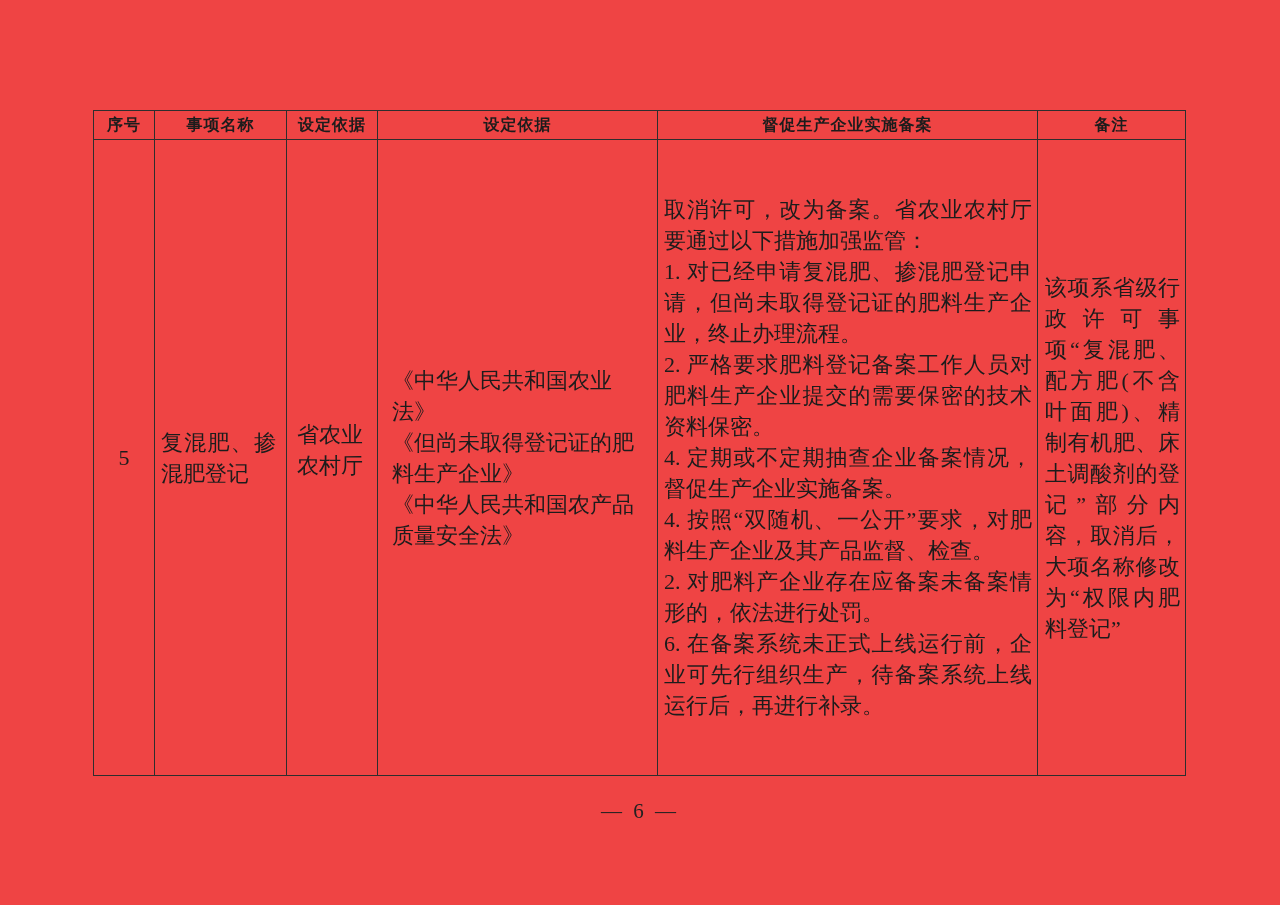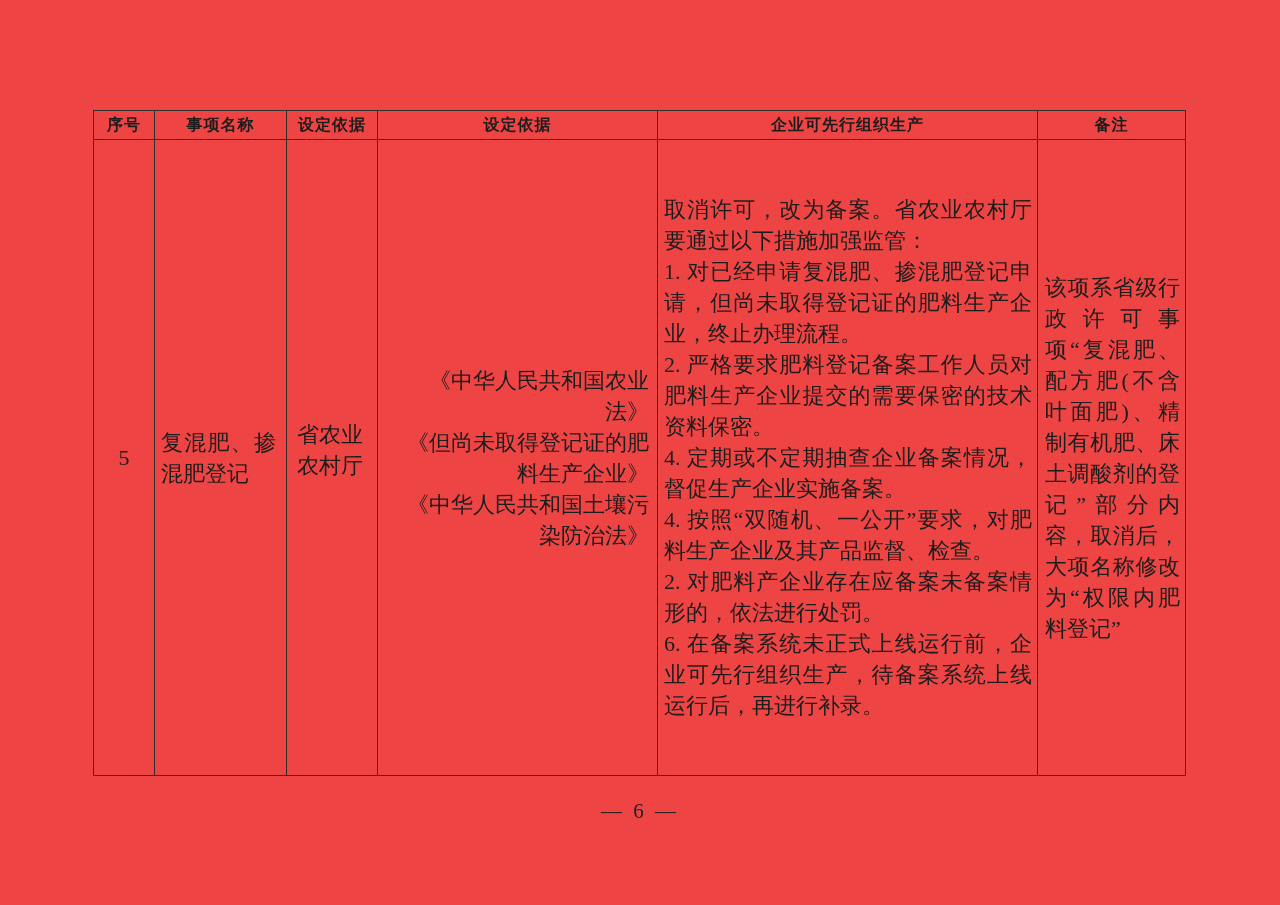--- a/index.html
+++ b/index.html
@@ -45,21 +45,21 @@
     vertical-align: middle;
     font-size: 22px;
     line-height: 31px;
   }
   .c-seq {
     text-align: center;
     font-size: 17px;
   }
   .c-name  { padding: 0 10px 0 6px; text-align: justify; text-justify: inter-ideograph; }
   .c-dept  { padding: 0 6px 16px 10px; }
-  .c-basis { padding: 0 8px 0 14px; text-align: right; }
+  .c-basis { padding: 0 8px 0 14px; }
   .c-basis .law { margin: 0; }
   .c-measures { padding: 0 5px 0 6px; }
   .c-measures p {
     margin: 0;
     text-align: justify;
     text-justify: inter-ideograph;
   }
   .c-remark {
     padding: 0 5px 0 7px;
     font-size: 17px;
@@ -91,33 +91,33 @@
       <col style="width:280px">
       <col style="width:380px">
       <col style="width:148px">
     </colgroup>
     <thead>
       <tr>
         <th>序号</th>
         <th>事项名称</th>
         <th>设定依据</th>
         <th>设定依据</th>
-        <th>企业可先行组织生产</th>
+        <th>督促生产企业实施备案</th>
         <th>备注</th>
       </tr>
     </thead>
     <tbody>
       <tr>
         <td class="c-seq">5</td>
         <td class="c-name">复混肥、掺混肥登记</td>
         <td class="c-dept">省农业农村厅</td>
         <td class="c-basis">
           <div class="law">《中华人民共和国农业法》</div>
           <div class="law">《但尚未取得登记证的肥料生产企业》</div>
-          <div class="law">《中华人民共和国土壤污染防治法》</div>
+          <div class="law">《中华人民共和国农产品质量安全法》</div>
         </td>
         <td class="c-measures">
           <p>取消许可，改为备案。省农业农村厅要通过以下措施加强监管：</p>
           <p>1. 对已经申请复混肥、掺混肥登记申请，但尚未取得登记证的肥料生产企业，终止办理流程。</p>
           <p>2. 严格要求肥料登记备案工作人员对肥料生产企业提交的需要保密的技术资料保密。</p>
           <p>4. 定期或不定期抽查企业备案情况，督促生产企业实施备案。</p>
           <p>4. 按照“双随机、一公开”要求，对肥料生产企业及其产品监督、检查。</p>
           <p>2. 对肥料产企业存在应备案未备案情形的，依法进行处罚。</p>
           <p>6. 在备案系统未正式上线运行前，企业可先行组织生产，待备案系统上线运行后，再进行补录。</p>
         </td>

